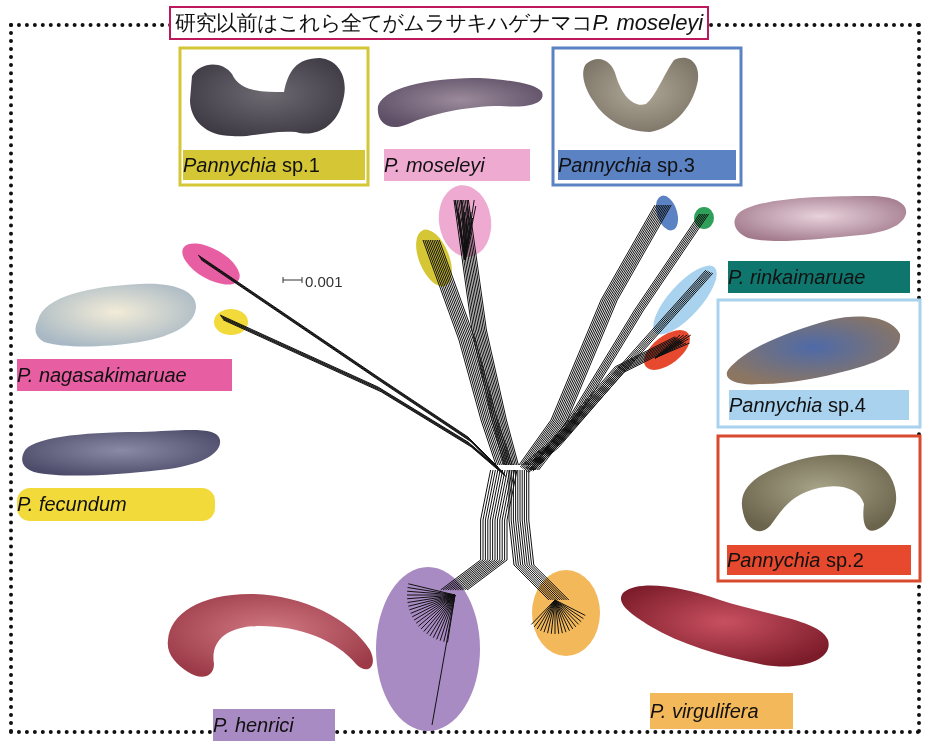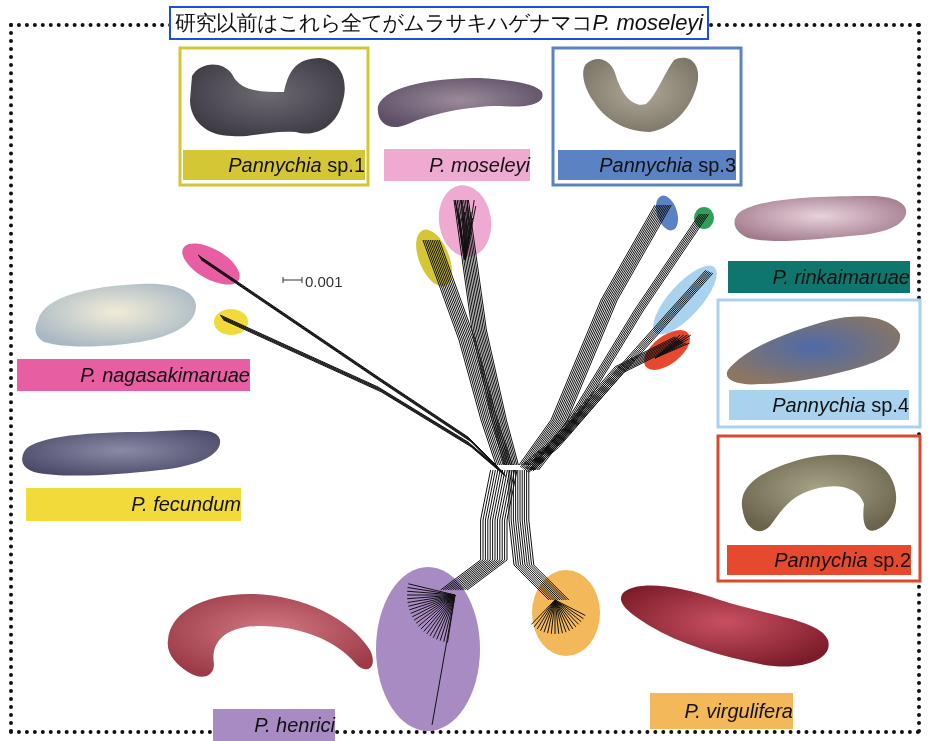--- a/index.html
+++ b/index.html
@@ -1,21 +1,21 @@
 <!DOCTYPE html>
 <html><head>
 <meta charset="utf-8">
 <style>
   html, body { margin: 0; padding: 0; background: #ffffff; }
   body { width: 937px; height: 741px; position: relative; overflow: hidden; font-family: "Liberation Sans", sans-serif; }
   .frame { position: absolute; left: 9px; top: 23px; width: 912px; height: 711px; border: 4px dotted #111; box-sizing: border-box; }
-  .title-box { position: absolute; left: 169px; top: 6px; height: 34px; padding: 0 4px; background: #fff; border: 2px solid #1d4ed8; box-sizing: border-box; display: flex; align-items: center; font-size: 22px; color: #111; white-space: nowrap; }
+  .title-box { position: absolute; left: 169px; top: 6px; height: 34px; padding: 0 4px; background: #fff; border: 2px solid #be185d; box-sizing: border-box; display: flex; align-items: center; font-size: 22px; color: #111; white-space: nowrap; }
   .title-box .jp { font-family: "DejaVu Sans", sans-serif; font-size: 21px; letter-spacing: -0.5px; }
   .title-box .sci { font-style: italic; }
-  .label { position: absolute; font-size: 20px; color: #111; display: flex; align-items: center; justify-content: flex-end; white-space: nowrap; }
+  .label { position: absolute; font-size: 20px; color: #111; display: flex; align-items: center; justify-content: flex-start; white-space: nowrap; }
   .label i { font-style: italic; }
   svg.net { position: absolute; left: 0; top: 0; }
   .scale-label { position: absolute; left: 305px; top: 273px; font-size: 15px; color: #333; }
 </style>
 </head>
 <body>
 
 <div class="frame"></div>
 
 <div class="title-box">
@@ -268,24 +268,24 @@
   <i>P. rinkaimaruae</i>
 </div>
 <div class="label" style="left:729px;top:390px;width:180px;height:30px;background:#a9d2ee;">
   <i>Pannychia</i>
     <span style="white-space:pre"> sp.4</span>
 </div>
 <div class="label" style="left:727px;top:545px;width:184px;height:30px;background:#e6492e;">
   <i>Pannychia</i>
     <span style="white-space:pre"> sp.2</span>
 </div>
-<div class="label" style="left:17px;top:359px;width:215px;height:32px;background:#e85ea2;padding-left:18px;">
+<div class="label" style="left:17px;top:359px;width:215px;height:32px;background:#e85ea2;">
   <i>P. nagasakimaruae</i>
 </div>
-<div class="label" style="left:26px;top:488px;width:215px;height:33px;background:#f2da3a;">
+<div class="label" style="left:17px;top:488px;width:198px;height:33px;background:#f2da3a;border-radius:13px;">
   <i>P. fecundum</i>
 </div>
 <div class="label" style="left:213px;top:693px;width:122px;height:32px;background:#a98bc4;margin-top:16px;">
   <i>P. henrici</i>
 </div>
 <div class="label" style="left:650px;top:693px;width:143px;height:36px;background:#f3b85a;">
   <i>P. virgulifera</i>
 </div>
 
 </body></html>

